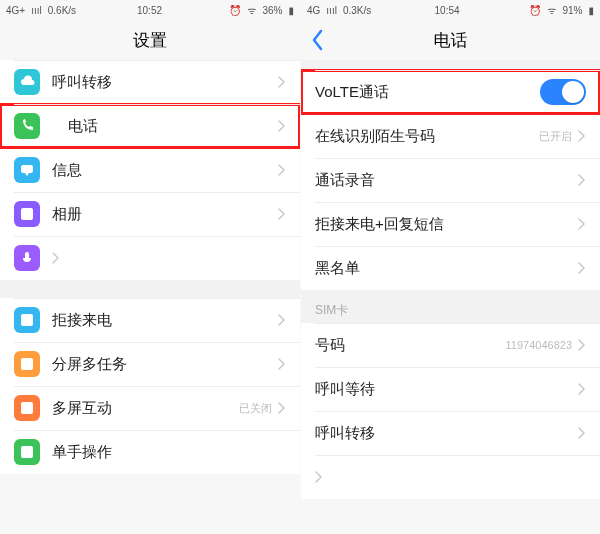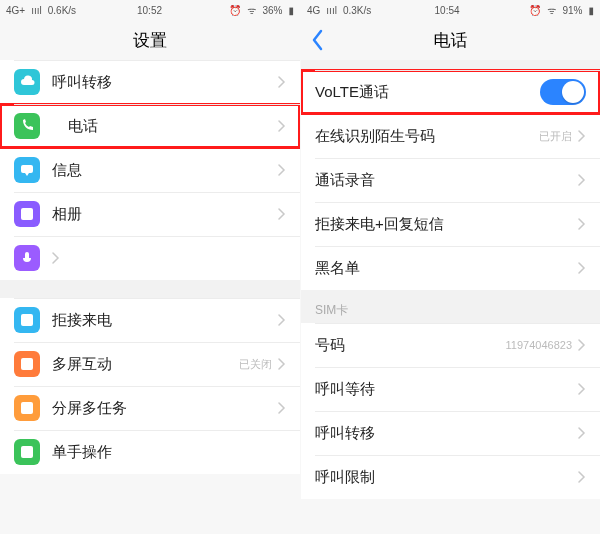--- a/index.html
+++ b/index.html
@@ -189,40 +189,40 @@
               </svg>
             </div>
             <div class="label">拒接来电</div>
             <div class="chev">
               <svg viewBox="0 0 8 12">
                 <use href="#chev"></use>
               </svg>
             </div>
           </div>
           <div class="row">
+            <div class="icon bg-split">
+              <svg viewBox="0 0 16 16">
+                <use href="#i-generic"></use>
+              </svg>
+            </div>
+            <div class="label">分屏多任务</div>
+            <div class="chev">
+              <svg viewBox="0 0 8 12">
+                <use href="#chev"></use>
+              </svg>
+            </div>
+          </div>
+          <div class="row">
             <div class="icon bg-multi">
               <svg viewBox="0 0 16 16">
                 <use href="#i-generic"></use>
               </svg>
             </div>
             <div class="label">多屏互动</div>
             <div class="value">已关闭</div>
-            <div class="chev">
-              <svg viewBox="0 0 8 12">
-                <use href="#chev"></use>
-              </svg>
-            </div>
-          </div>
-          <div class="row">
-            <div class="icon bg-split">
-              <svg viewBox="0 0 16 16">
-                <use href="#i-generic"></use>
-              </svg>
-            </div>
-            <div class="label">分屏多任务</div>
             <div class="chev">
               <svg viewBox="0 0 8 12">
                 <use href="#chev"></use>
               </svg>
             </div>
           </div>
           <div class="row">
             <div class="icon bg-onehand">
               <svg viewBox="0 0 16 16">
                 <use href="#i-generic"></use>
@@ -325,21 +325,20 @@
         </div>
         <div class="row">
           <div class="label">呼叫转移</div>
           <div class="chev">
             <svg viewBox="0 0 8 12">
               <use href="#chev"></use>
             </svg>
           </div>
         </div>
         <div class="row">
-          <div class="label">呼叫限制</div>
           <div class="chev">
             <svg viewBox="0 0 8 12">
               <use href="#chev"></use>
             </svg>
           </div>
         </div>
       </div>
   </div>
 
 </div>

